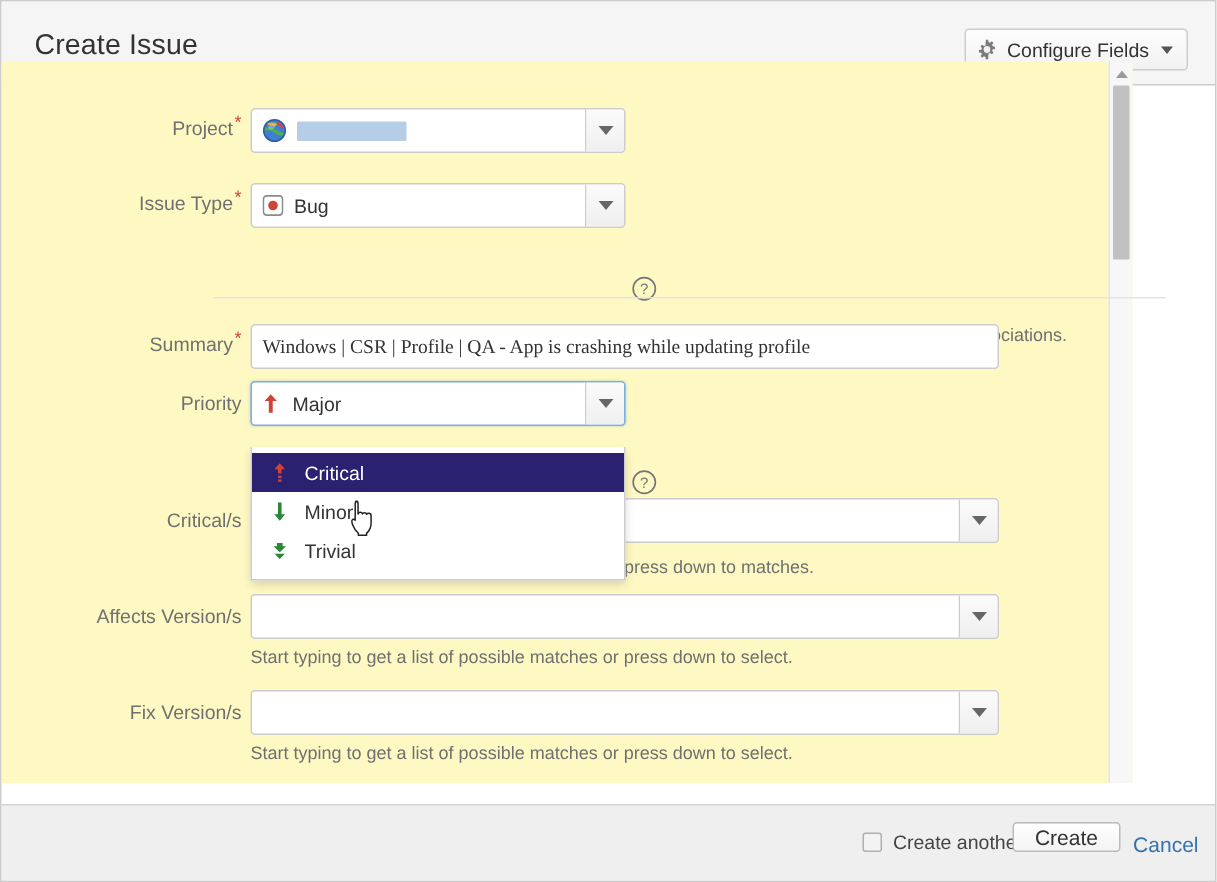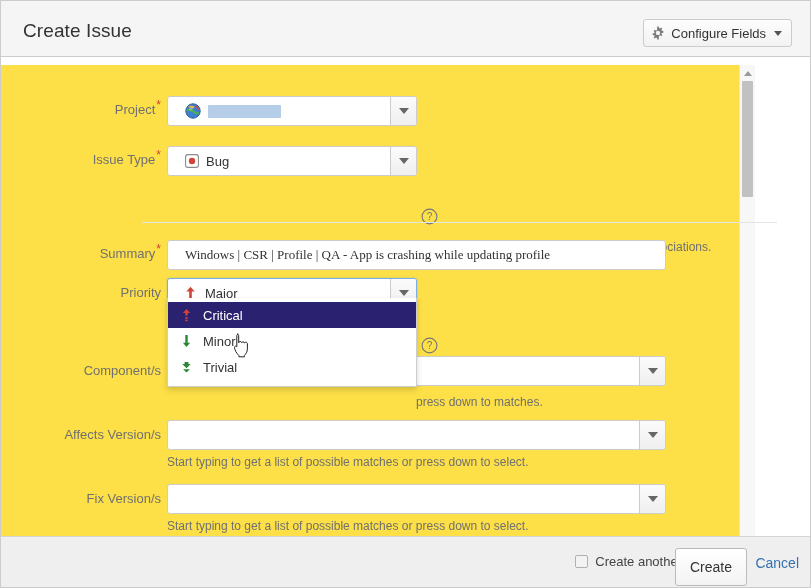--- a/index.html
+++ b/index.html
@@ -64,24 +64,24 @@
     width: 0; height: 0;
     border-left: 4px solid transparent;
     border-right: 4px solid transparent;
     border-top: 5px solid #555555;
     margin-left: 2px;
   }
 
   
   .dialog-body {
     position: absolute;
-    left: 0; top: 64px;
+    left: 0; top: 40px;
     width: 754px;
     height: 481px;
-    background: #fde047;
+    background: #fef9c3;
   }
   .scroll-track {
     position: absolute;
     right: 0; top: 0;
     width: 16px;
     height: 481px;
     background: #f7f7f7;
     border-left: 1px solid #e4e4e4;
     box-sizing: border-box;
   }
@@ -120,21 +120,21 @@
   }
   .input-box {
     position: absolute;
     box-sizing: border-box;
     height: 30px;
     background: #ffffff;
     border: 1px solid #cccccc;
     border-radius: 3px;
     display: flex;
     align-items: center;
-    padding-left: 17px;
+    padding-left: 7px;
     font-size: 13px;
     color: #333333;
   }
   .input-box.focused {
     border-color: #7aade0;
     box-shadow: 0 0 2px rgba(110,160,220,.5);
   }
   .dd-button {
     position: absolute;
     right: 0; top: 0;
@@ -244,21 +244,21 @@
   .cb {
     width: 13px; height: 13px;
     box-sizing: border-box;
     border: 1px solid #b0b0b0;
     background: #f3f3f3;
     border-radius: 2px;
   }
   .create-btn {
     position: absolute;
     right: 65px; top: 11px;
-    height: 38px;
+    height: 20px;
     padding: 0 14px;
     box-sizing: border-box;
     background: linear-gradient(#ffffff, #f3f3f3);
     border: 1px solid #bbbbbb;
     border-radius: 3px;
     font-size: 14px;
     color: #333333;
     display: flex;
     align-items: center;
     cursor: pointer;
@@ -368,21 +368,21 @@
     </div>
     <span class="help-icon-circle" style="left:420px; top:272px;">
       <svg viewBox="0 0 17 17" width="17" height="17" xmlns="http://www.w3.org/2000/svg">
         <circle cx="8.5" cy="8.5" r="7.4" fill="none" stroke="#777777" stroke-width="1.1"></circle>
         <text x="8.5" y="12.2" font-family="Liberation Sans, sans-serif" font-size="10" fill="#777777" text-anchor="middle">?</text>
       </svg>
     </span>
 
 
     <div class="field-label" style="left:0px; top:298px;">
-      <span>Component/s</span>
+      <span>Critical/s</span>
     </div>
     <div class="input-box" style="left:166px; top:291px; width:499px;">
       <span class="dd-button">
           <span class="dd-caret"></span>
         </span>
     </div>
     <div class="help-text" style="left:415px; top:330px;">press down to matches.</div>
 
     <div class="field-label" style="left:0px; top:362px;">
       <span>Affects Version/s</span>

